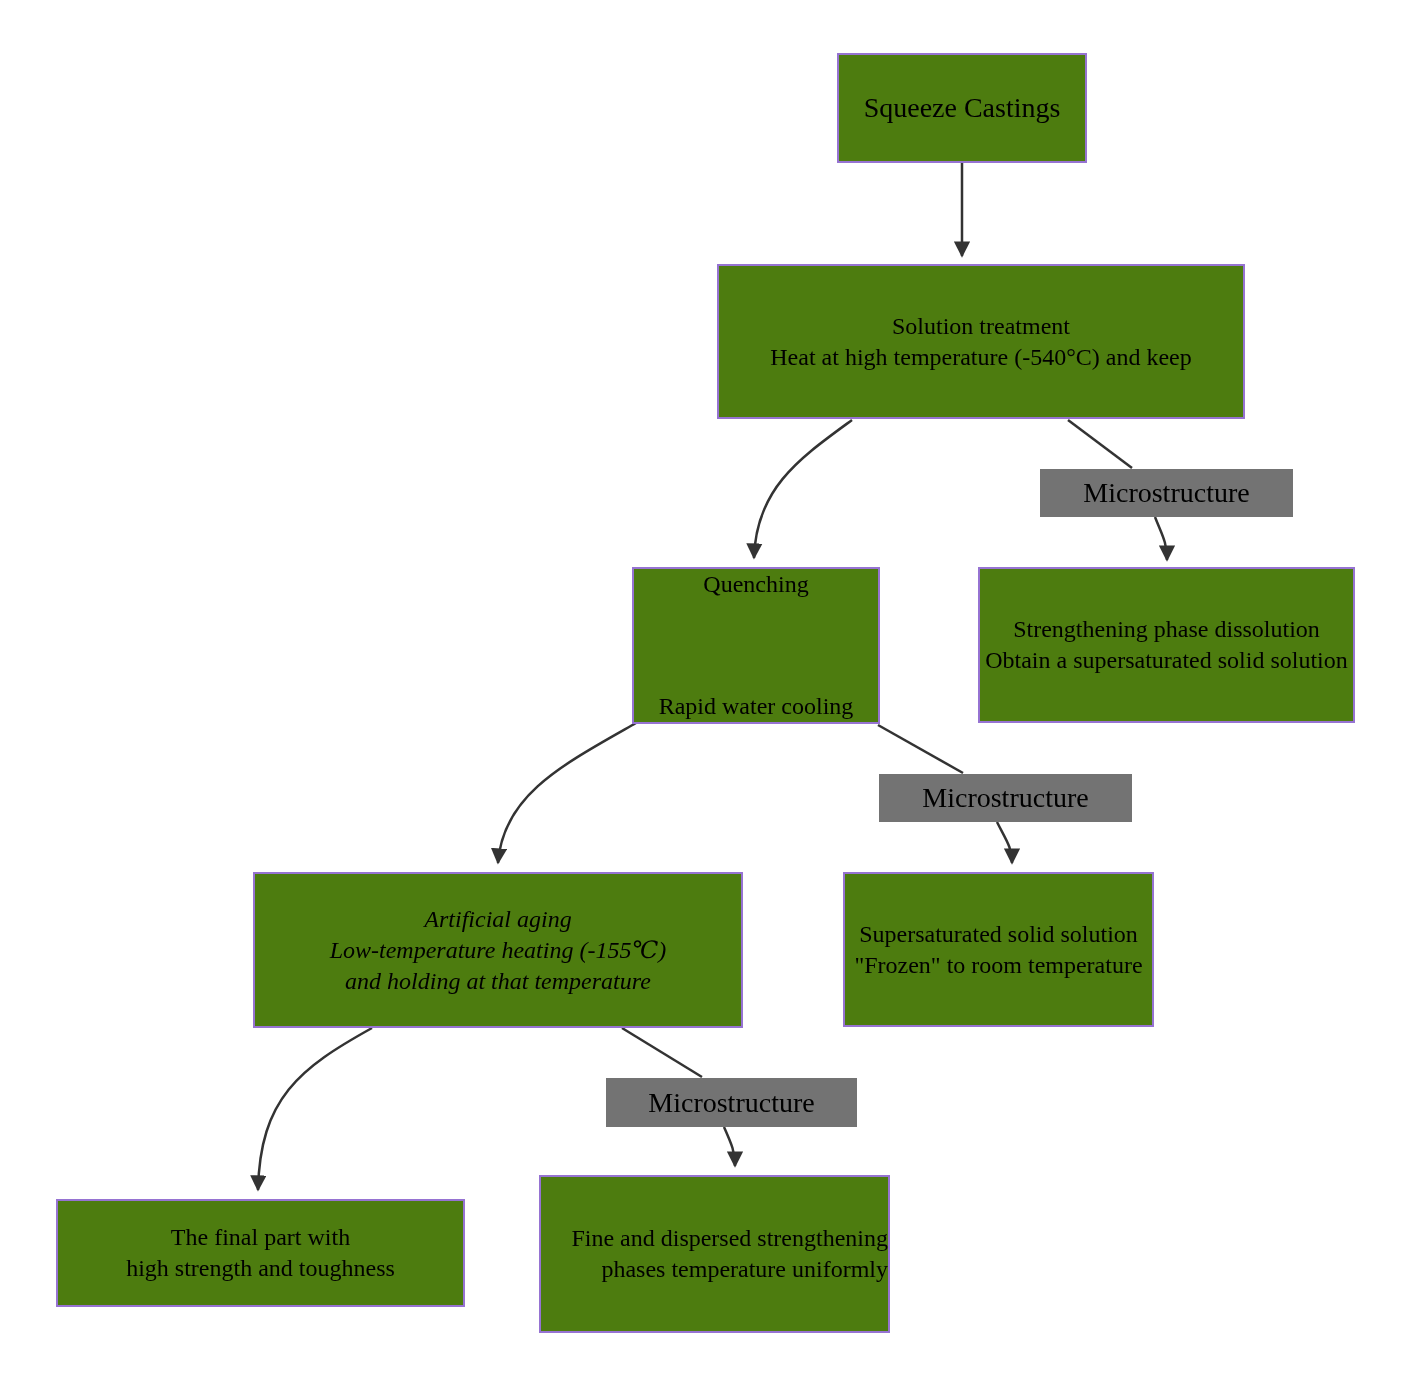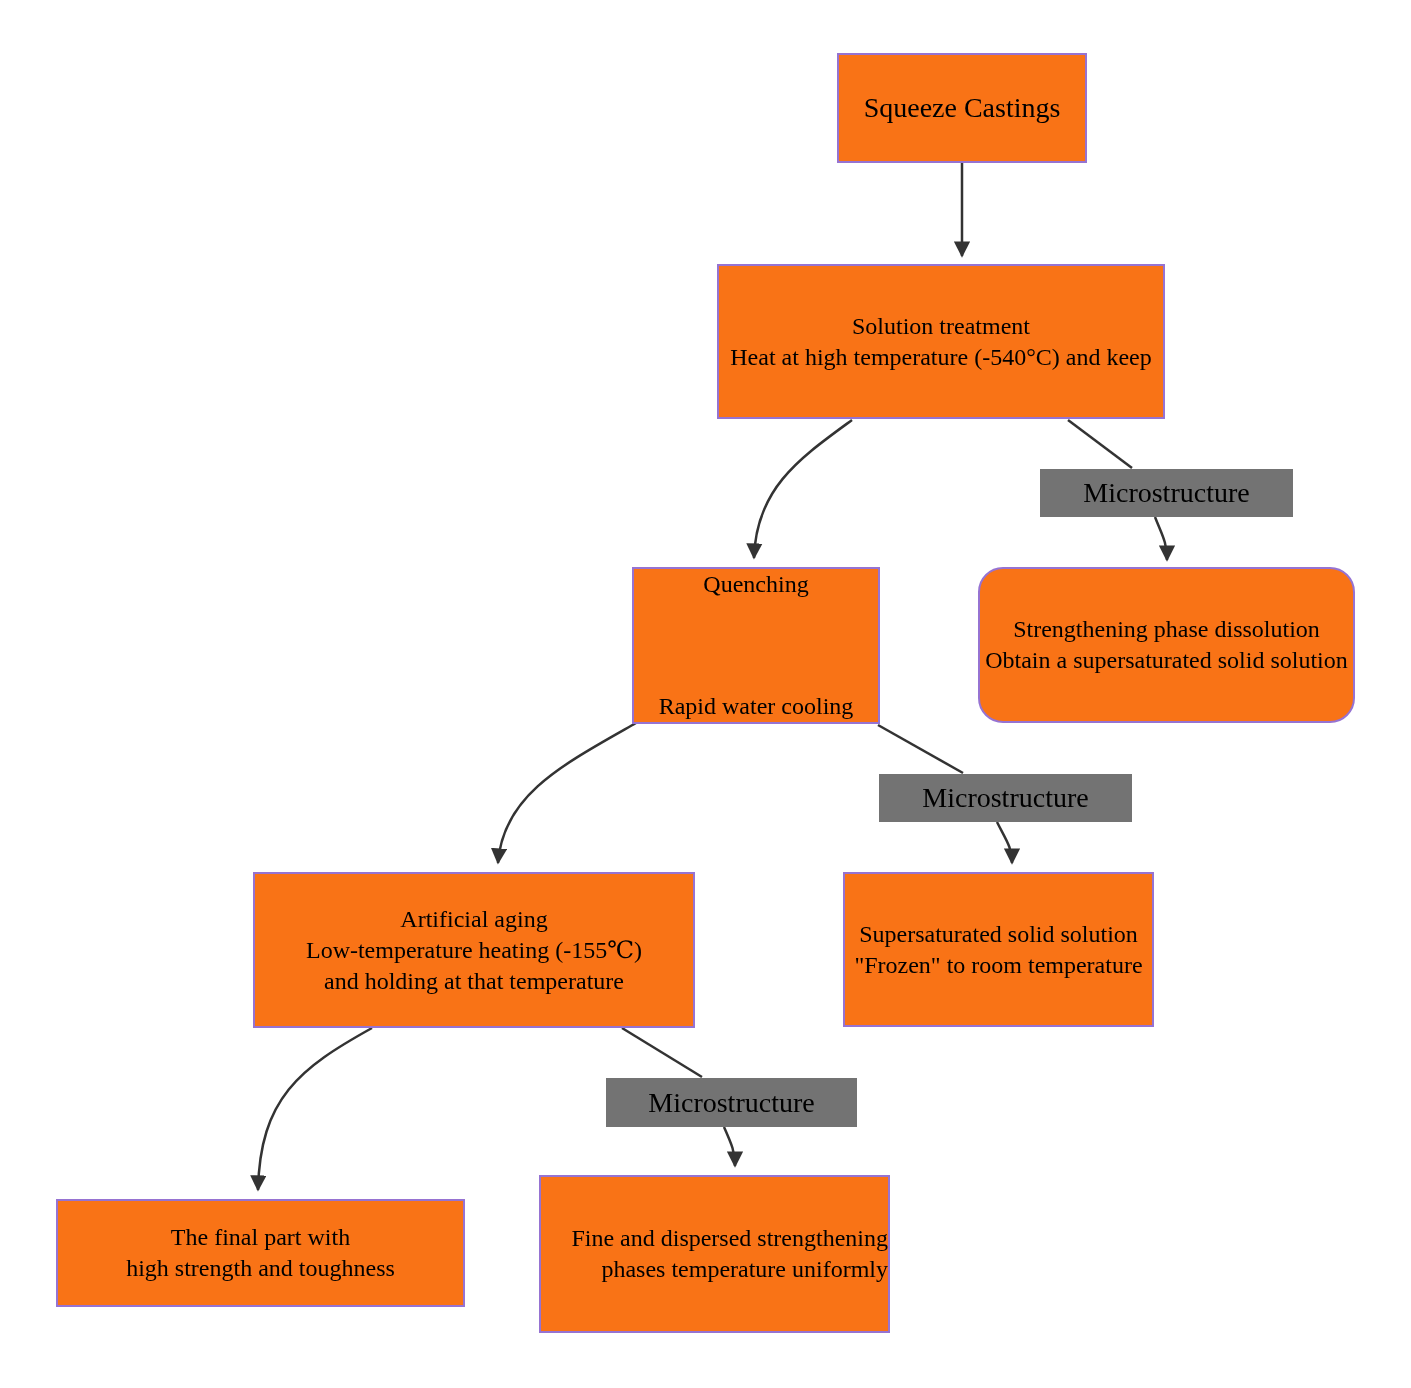--- a/index.html
+++ b/index.html
@@ -19,21 +19,21 @@
   svg.connectors {
     position: absolute;
     left: 0; top: 0;
     width: 1411px;
     height: 1388px;
     z-index: 0;
   }
   .node {
     position: absolute;
     box-sizing: border-box;
-    background: #f97316;
+    background: #4d7c0f;
     border: 2px solid #9673d2;
     display: flex;
     flex-direction: column;
     justify-content: center;
     align-items: center;
     text-align: center;
     z-index: 1;
     font-size: 24px;
     line-height: 31px;
   }
@@ -48,24 +48,24 @@
     display: flex;
     justify-content: center;
     align-items: center;
     text-align: center;
     z-index: 1;
     font-size: 28px;
     line-height: 32px;
   }
   
   #b-squeeze        { left: 837px;  top: 53px;   width: 250px; height: 110px; }
-  #b-solution       { left: 717px;  top: 264px;  width: 448px; height: 155px; }
+  #b-solution       { left: 717px;  top: 264px;  width: 528px; height: 155px; }
   #b-quenching      { left: 632px;  top: 567px;  width: 248px; height: 157px; justify-content: space-between; }
-  #b-strengthening  { left: 978px;  top: 567px;  width: 377px; height: 156px; border-radius: 25px; }
-  #b-aging          { left: 253px;  top: 872px;  width: 442px; height: 156px; }
+  #b-strengthening  { left: 978px;  top: 567px;  width: 377px; height: 156px; }
+  #b-aging          { left: 253px;  top: 872px;  width: 490px; height: 156px; font-style: italic; }
   #b-supersaturated { left: 843px;  top: 872px;  width: 311px; height: 155px; }
   #b-final          { left: 56px;   top: 1199px; width: 409px; height: 108px; }
   #b-fine           { left: 539px;  top: 1175px; width: 351px; height: 158px; align-items: flex-end; }
   #l-micro1         { left: 1040px; top: 469px;  width: 253px; height: 48px; }
   #l-micro2         { left: 879px;  top: 774px;  width: 253px; height: 48px; }
   #l-micro3         { left: 606px;  top: 1078px; width: 251px; height: 49px; }
 </style>
 </head>
 <body>
 

